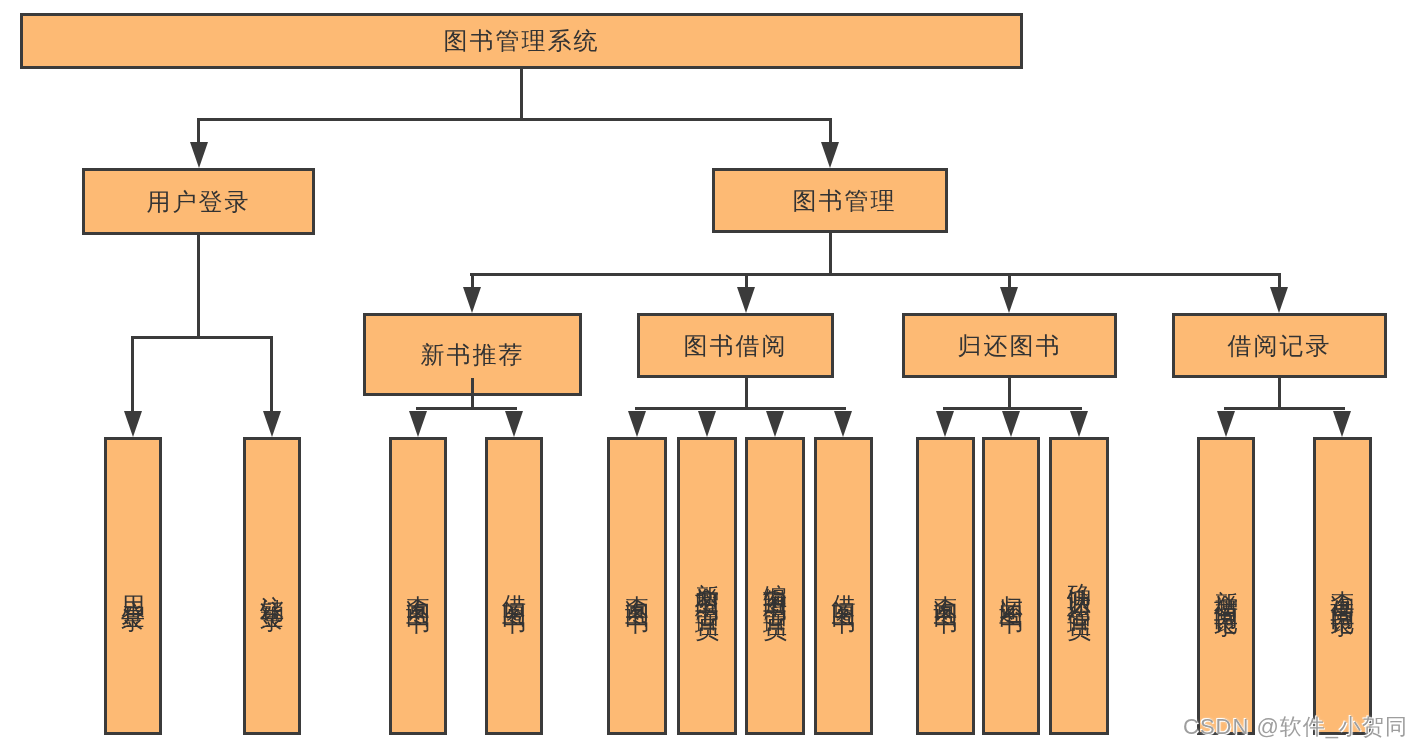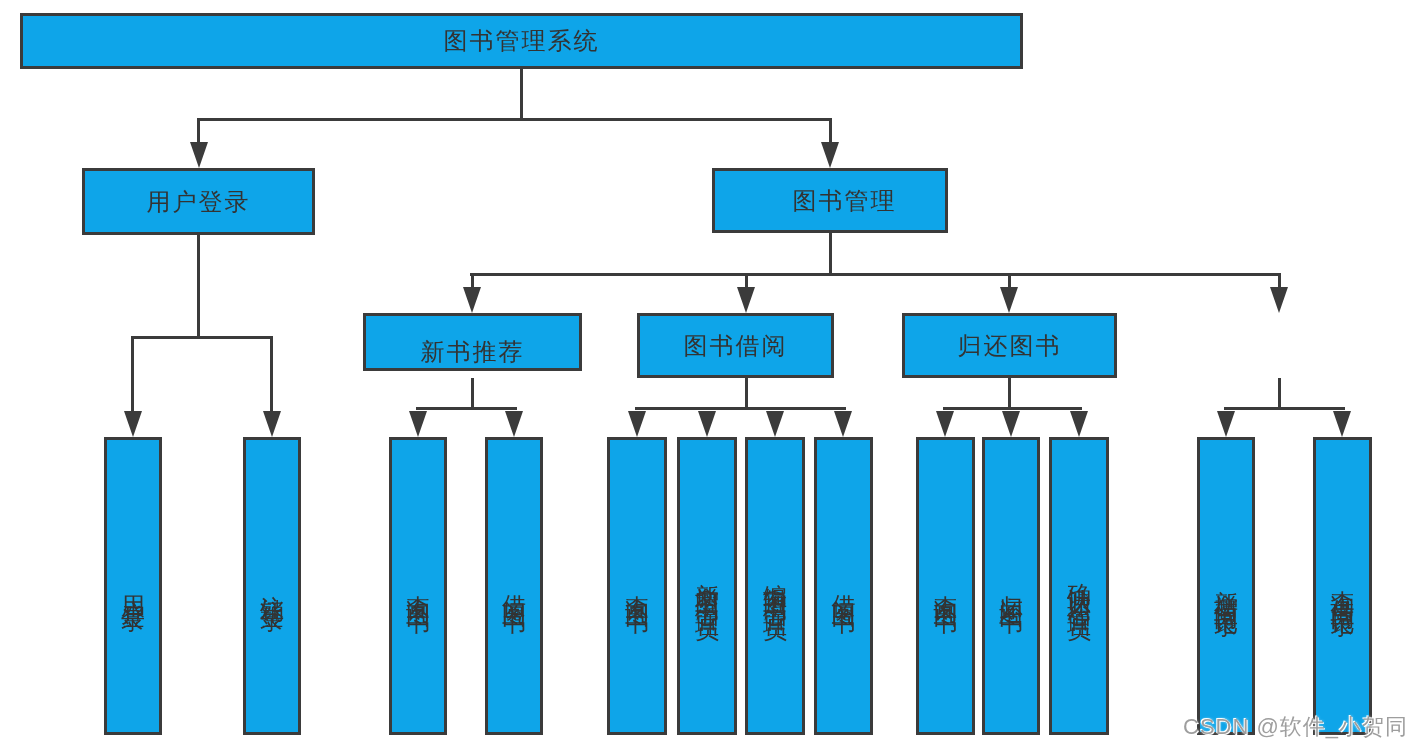--- a/index.html
+++ b/index.html
@@ -12,21 +12,21 @@
     position: relative;
     width: 1405px;
     height: 747px;
     background: #ffffff;
     overflow: hidden;
   }
   .box {
     position: absolute;
     box-sizing: border-box;
     border: 3px solid #3b3b3b;
-    background: #0ea5e9;
+    background: #fdba74;
     display: flex;
     align-items: center;
     justify-content: center;
     color: #333333;
     font-size: 24px;
     letter-spacing: 2px;
     white-space: nowrap;
   }
   .leaf {
     top: 437px;
@@ -104,28 +104,31 @@
   <div class="hline" style="left:470px; top:273px; width:811px;"></div>
   <div class="vline" style="left:471px; top:273px; height:18px;"></div>
   <div class="vline" style="left:745px; top:273px; height:18px;"></div>
   <div class="vline" style="left:1008px; top:273px; height:18px;"></div>
   <div class="vline" style="left:1278px; top:273px; height:18px;"></div>
   <div class="arrow" style="left:463px; top:287px;"></div>
   <div class="arrow" style="left:737px; top:287px;"></div>
   <div class="arrow" style="left:1000px; top:287px;"></div>
   <div class="arrow" style="left:1270px; top:287px;"></div>
 
-  <div class="box" style="left:363px; top:313px; width:219px; height:58px;align-items:flex-end;">
+  <div class="box" style="left:363px; top:313px; width:219px; height:83px;">
     <span>新书推荐</span>
   </div>
   <div class="box" style="left:637px; top:313px; width:197px; height:65px;">
     <span>图书借阅</span>
   </div>
   <div class="box" style="left:902px; top:313px; width:215px; height:65px;">
     <span>归还图书</span>
+  </div>
+  <div class="box" style="left:1172px; top:313px; width:215px; height:65px;">
+    <span>借阅记录</span>
   </div>
 
   <div class="vline" style="left:471px; top:378px; height:32px;"></div>
   <div class="hline" style="left:416px; top:407px; width:101px;"></div>
   <div class="arrow" style="left:409px; top:411px;"></div>
   <div class="arrow" style="left:505px; top:411px;"></div>
 
   <div class="vline" style="left:745px; top:378px; height:32px;"></div>
   <div class="hline" style="left:635px; top:407px; width:211px;"></div>
   <div class="arrow" style="left:628px; top:411px;"></div>

